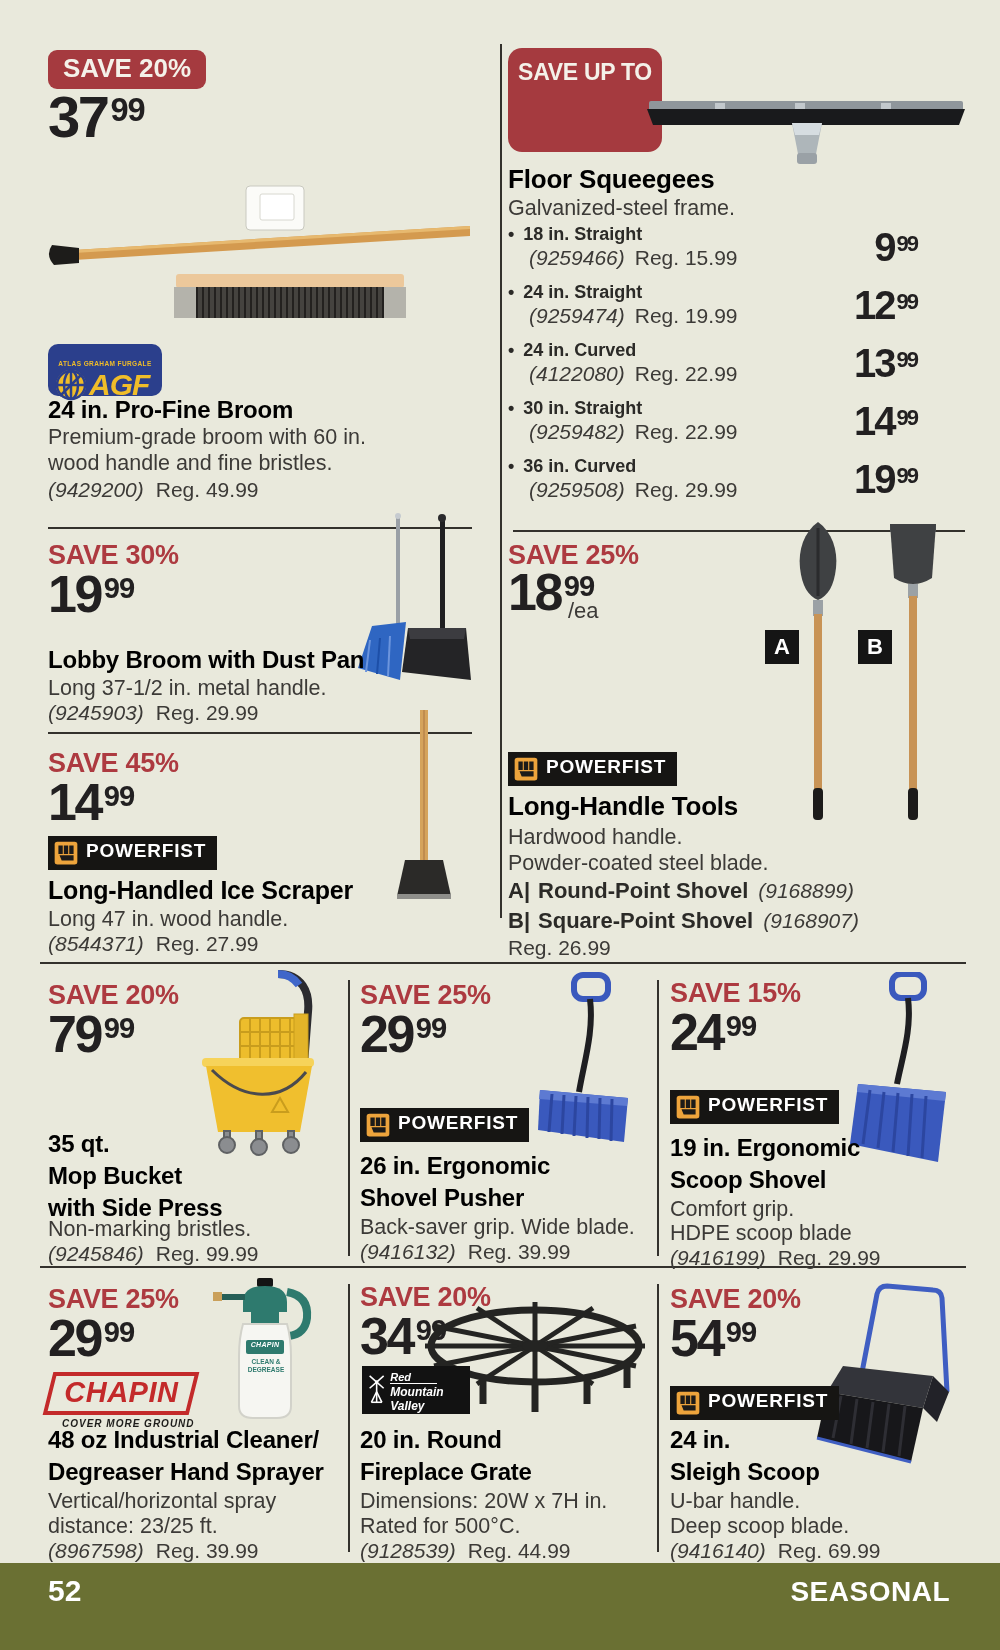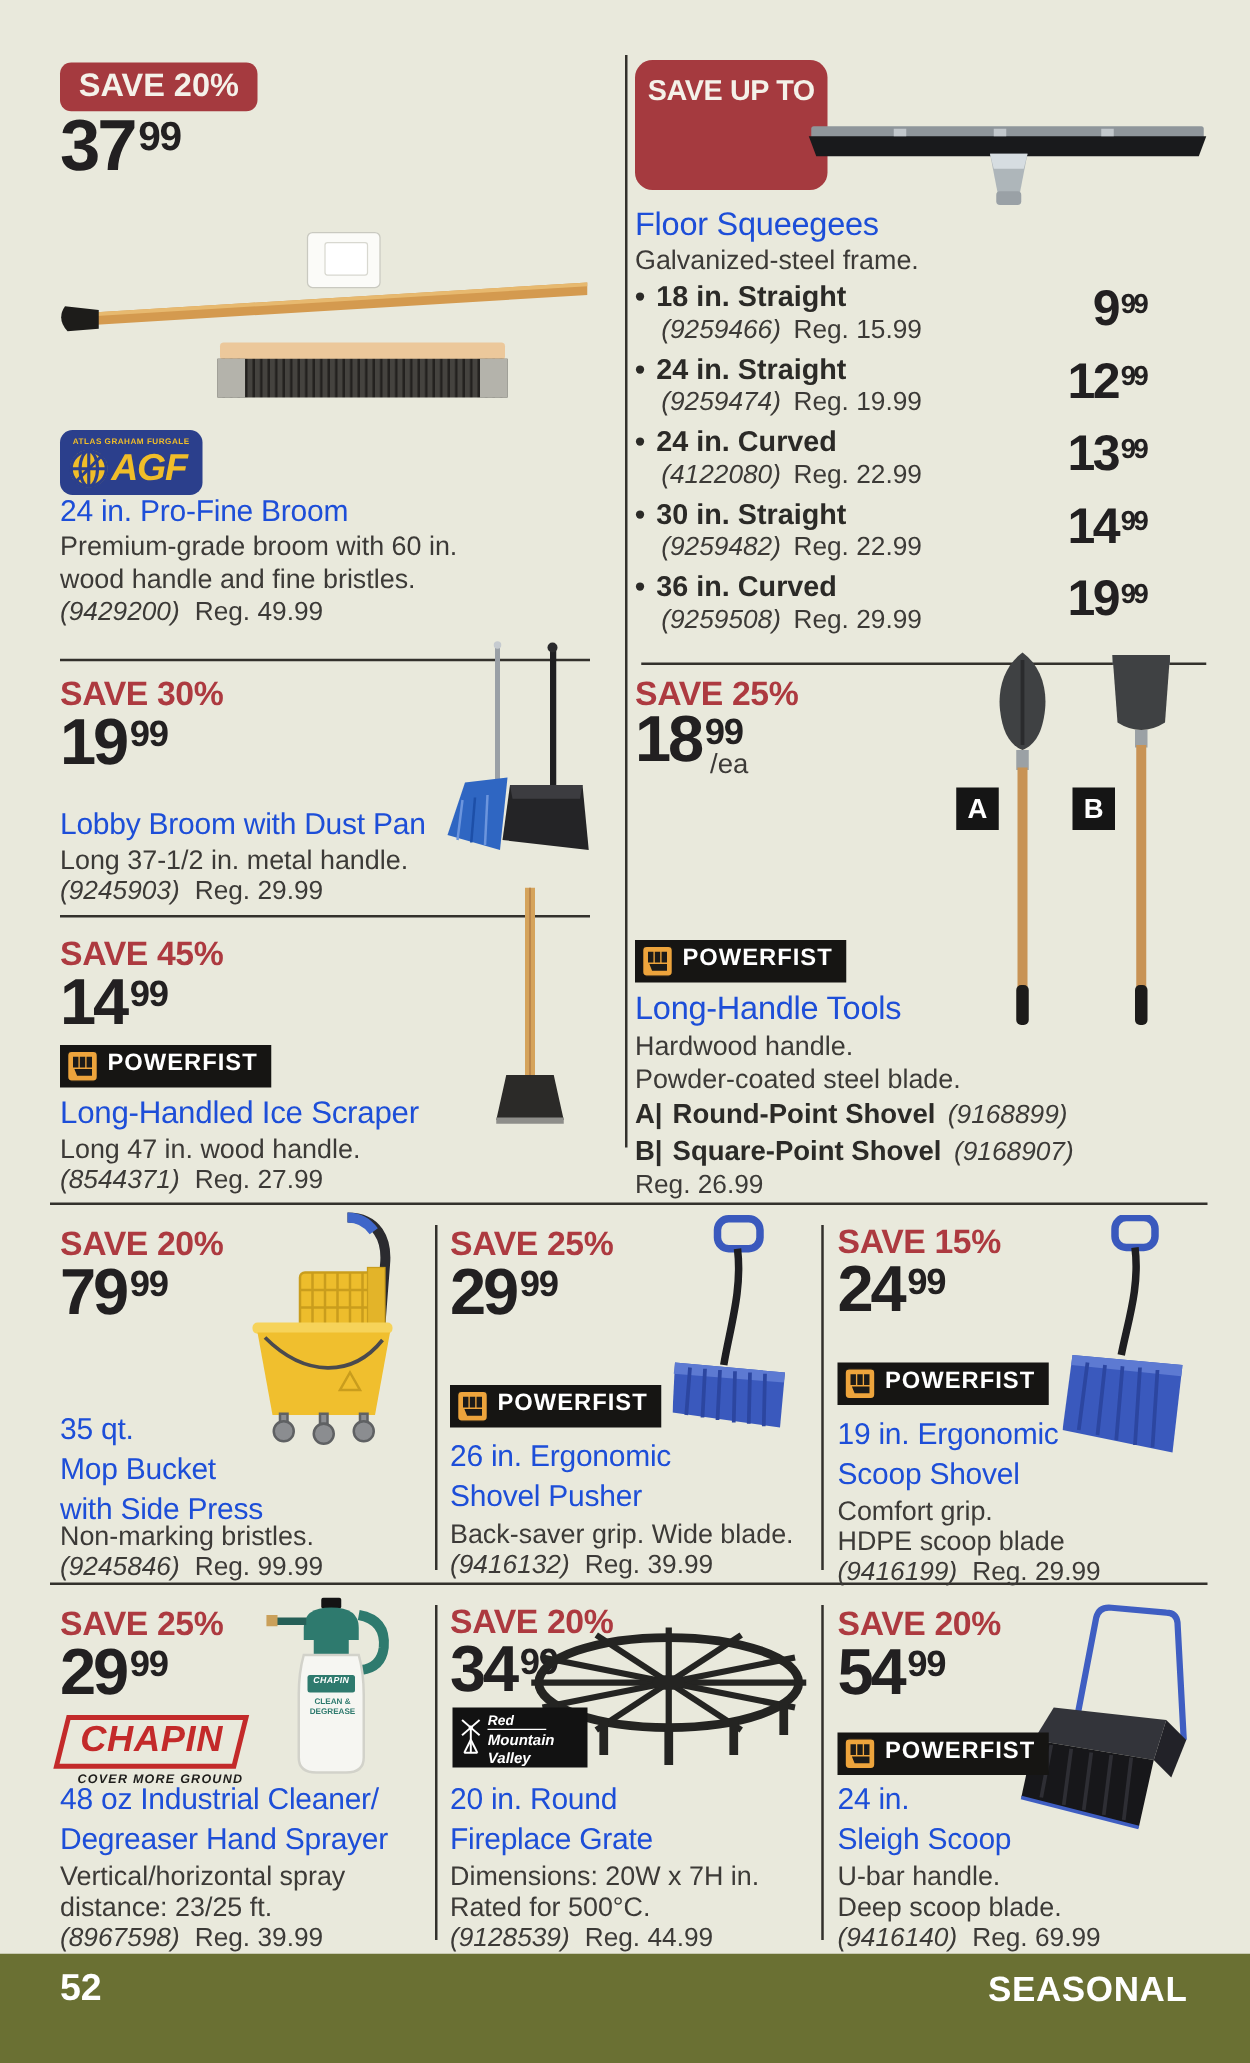--- a/index.html
+++ b/index.html
@@ -21,30 +21,30 @@
   .badge2 .l2 { font-size:60px; line-height:0.95; letter-spacing:-2px; }
   .badge2 .pc { font-size:31px; vertical-align:17px; letter-spacing:0; }
 
   
   .price { position:absolute; font-weight:700; color:#222021; letter-spacing:-2.5px; line-height:1; font-size:58px; }
   .price.sm { font-size:52px; }
   .price .c { font-size:56%; position:relative; top:-0.48em; letter-spacing:-1px; margin-left:3px; }
   .unit { position:absolute; font-size:22px; color:#3c3a37; letter-spacing:0; }
 
   
-  .t { position:absolute; font-weight:400; font-size:24px; color:#1d4ed8; letter-spacing:-0.2px; line-height:1.3; }
+  .t { position:absolute; font-weight:700; font-size:24px; color:#000000; letter-spacing:-0.2px; line-height:1.3; }
   .t.lg { font-size:26px; }
   .d { position:absolute; font-size:21.5px; color:#3c3a37; line-height:1.22; }
   .pl { position:absolute; font-size:21px; color:#3c3a37; }
   .pl .pn { font-style:italic; margin-right:12px; }
 
   
   .sq { position:absolute; left:508px; top:224px; width:409px; }
   .sqrow { position:relative; height:58px; }
-  .sqname { font-weight:700; font-size:23px; color:#2b2a27; }
+  .sqname { font-weight:700; font-size:18px; color:#2b2a27; }
   .sqname .blt { margin-right:9px; }
   .sqpart { font-size:21px; color:#3c3a37; margin-left:21px; margin-top:1px; }
   .sqpart .pn { font-style:italic; margin-right:10px; }
   .sqprice { position:absolute; right:0; top:3px; font-weight:700; font-size:40px; letter-spacing:-2px;
              color:#222021; line-height:1; }
   .sqprice .c { font-size:55%; position:relative; top:-0.45em; margin-left:2px; }
 
   
   .abrow { position:absolute; font-size:22px; color:#2b2a27; }
   .abrow .pre { font-weight:700; margin-right:8px; }
@@ -52,21 +52,21 @@
   .abrow .pn { font-style:italic; color:#3c3a37; font-size:21px; }
   .ab { position:absolute; width:34px; height:34px; background:#151515; color:#ffffff; font-weight:700;
         font-size:22px; display:flex; align-items:center; justify-content:center; }
 
   
   .pf { position:absolute; display:flex; background:#161513; padding:4px 11px 4px 5px; gap:7px; }
   .pf-text { color:#ffffff; font-weight:700; font-size:19px; letter-spacing:0.8px; }
 
   
   .agf { position:absolute; left:48px; top:344px; width:114px; height:52px; background:#2b3f8c; border-radius:10px;
-         padding-top:6px; }
+         padding-top:16px; }
   .agf-tag { text-align:center; color:#f0bd29; font-size:6.5px; font-weight:700; letter-spacing:0.4px; }
   .agf-row { display:flex; align-items:center; padding-left:7px; margin-top:1px; }
   .agf-name { color:#f0bd29; font-weight:700; font-style:italic; font-size:30px; letter-spacing:-1px; margin-left:2px; }
 
   
   .chapin { position:absolute; left:48px; top:1372px; }
   .chapin-box { display:inline-block; border:4px solid #c32a2a; transform:skewX(-14deg); padding:0 12px 2px; }
   .chapin-box span { display:inline-block; transform:skewX(14deg); font-weight:700; font-style:italic;
                      font-size:29px; color:#c32a2a; letter-spacing:0.5px; }
   .chapin-tag { font-weight:700; font-style:italic; font-size:10px; color:#1d1c1a; letter-spacing:1px; margin:3px 0 0 14px; }

